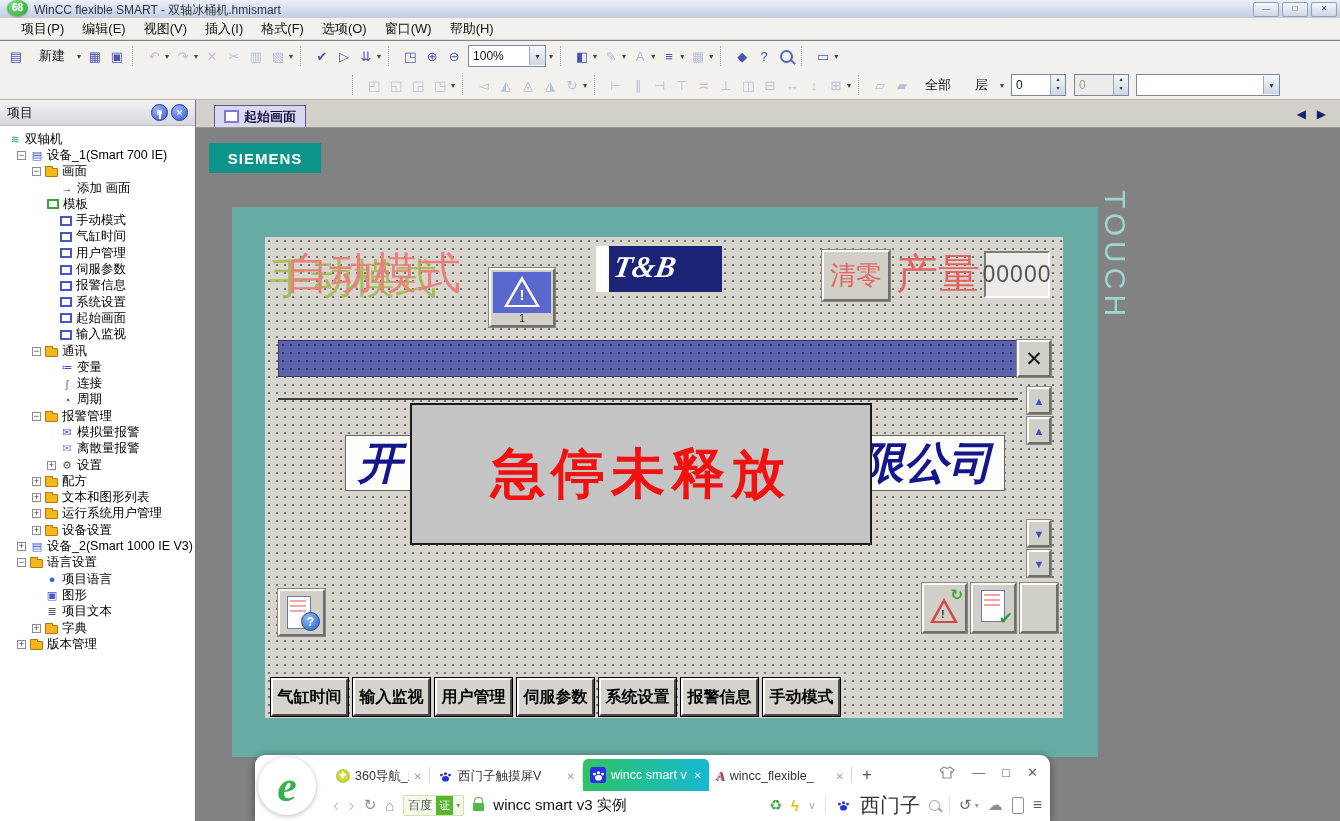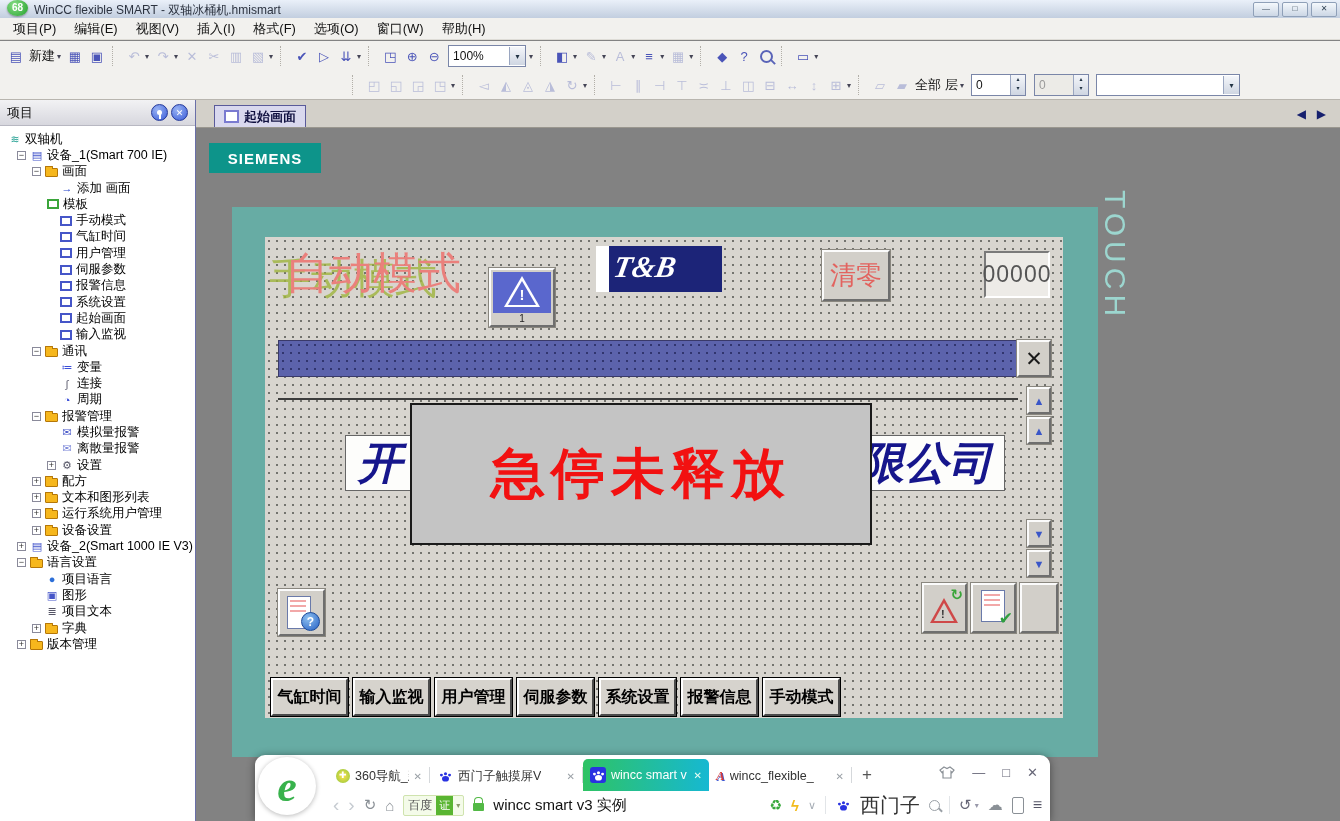--- a/index.html
+++ b/index.html
@@ -15,32 +15,32 @@
     font-size:10px;font-weight:bold;text-align:center;line-height:16px;
     box-shadow:0 1px 2px rgba(0,0,0,.35);z-index:5}
   #title{position:absolute;left:34px;top:2px;white-space:nowrap}
   .wcbox{position:absolute;right:3px;top:2px;display:flex}
   .wc{width:24px;height:13px;margin-left:3px;background:linear-gradient(#f4f8fc,#ccd7e5);
     border:1px solid #8fa0b8;border:1px solid #8fa0b8;border-radius:2px;font-size:8px;
     line-height:12px;text-align:center;color:#345}
 
   
   #menubar{position:absolute;left:0;top:18px;width:1340px;height:22px;background:#f2f1ee;
-    border-bottom:1px solid #dedcd6;display:flex;align-items:center;padding-left:4px;box-sizing:border-box}
+    border-bottom:1px solid #dedcd6;display:flex;align-items:center;padding-left:12px;box-sizing:border-box}
   .menu-item{padding:2px 9px;font-size:13px;color:#111}
 
   
   #toolbar1{position:absolute;left:0;top:41px;width:1340px;height:30px;background:#f2f1ee;
     display:flex;align-items:center;padding-left:5px;box-sizing:border-box}
   #toolbar2{position:absolute;left:0;top:71px;width:1340px;height:29px;background:#f2f1ee;
     border-bottom:1px solid #b8b5ae;display:flex;align-items:center;padding-left:348px;box-sizing:border-box}
   .tbi{min-width:20px;height:20px;display:inline-flex;align-items:center;justify-content:center;
     font-size:13px;color:#4a54b8;margin:0 1px}
   .tbi.dis{color:#b9bdd9}
-  .tb-label{font-size:13px;color:#111;margin:0 2px;white-space:nowrap}
+  .tb-label{font-size:13px;color:#111;margin:0 12px;white-space:nowrap}
   .tb-dd{font-size:8px;color:#445;margin:0 3px 0 0;cursor:default}
   .tb-sep{width:6px;height:20px;border-left:1px dotted #b2afa8;margin:0 4px}
   .tb-combo{display:inline-flex;align-items:center;height:20px;background:#fff;
     border:1px solid #7a86a8;margin:0 3px}
   .tb-combo-val{width:52px;padding:0 4px;font-size:12px;color:#111;white-space:nowrap;overflow:hidden}
   .tb-combo.wide .tb-combo-val{width:118px}
   .tb-combo-arrow{width:15px;height:18px;background:linear-gradient(#f4f6fa,#cfd6e2);
     border-left:1px solid #9aa6c0;font-size:8px;display:flex;align-items:center;justify-content:center;color:#234}
   .tb-spin{display:inline-flex;height:20px;border:1px solid #7a86a8;background:#fff;margin:0 4px}
   .tb-spin .val{width:30px;font-size:12px;padding:0 4px;color:#111;line-height:20px}
@@ -543,20 +543,21 @@
         </span>
         <span id="warncnt">1</span>
       </span>
 
       <span id="tblogo">
         <span class="tbwhite"></span>
         <span class="tbtext">T&amp;B</span>
       </span>
 
       <span class="chip" id="resetbtn">清零</span>
+      <span id="prodlabel">产量</span>
       <span id="prodfield">00000</span>
 
       <span id="almbar"></span>
       <span class="chip" id="almclose">✕</span>
       <span id="almline"></span>
 
       <span class="chip" id="helpbtn">
         <span class="doc"></span>
         <span class="qball"></span>
       </span>

